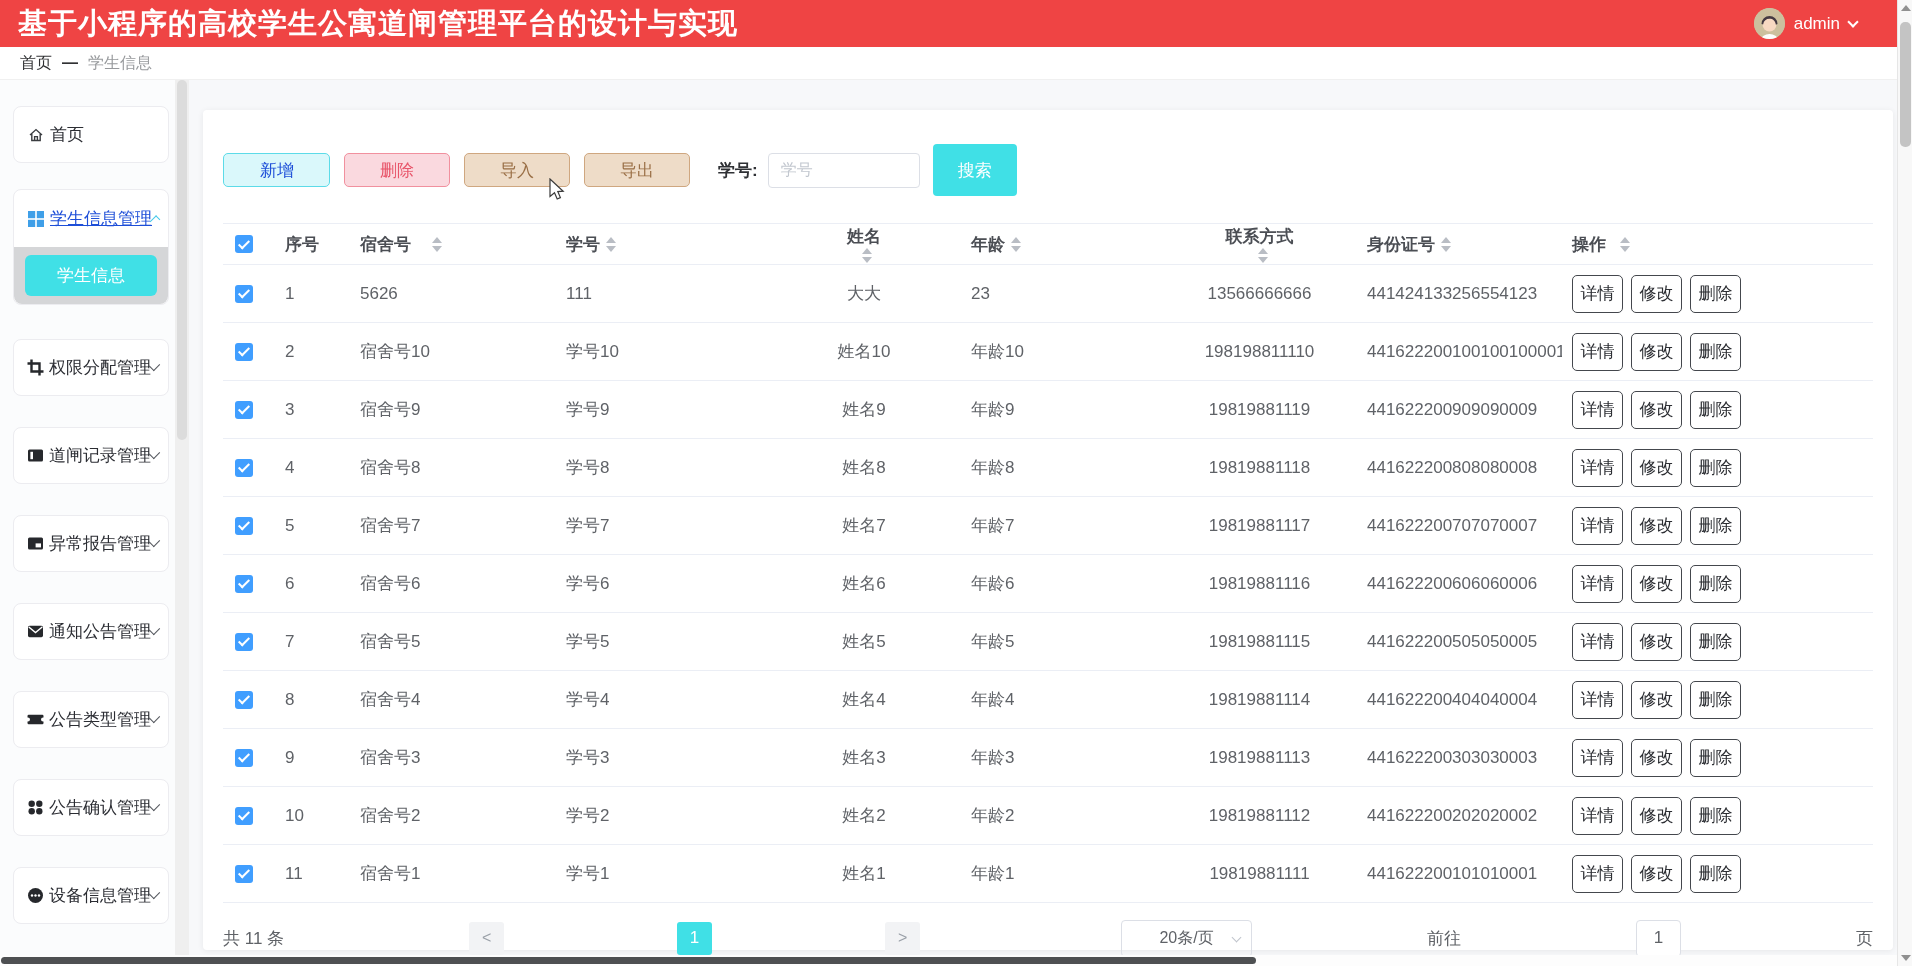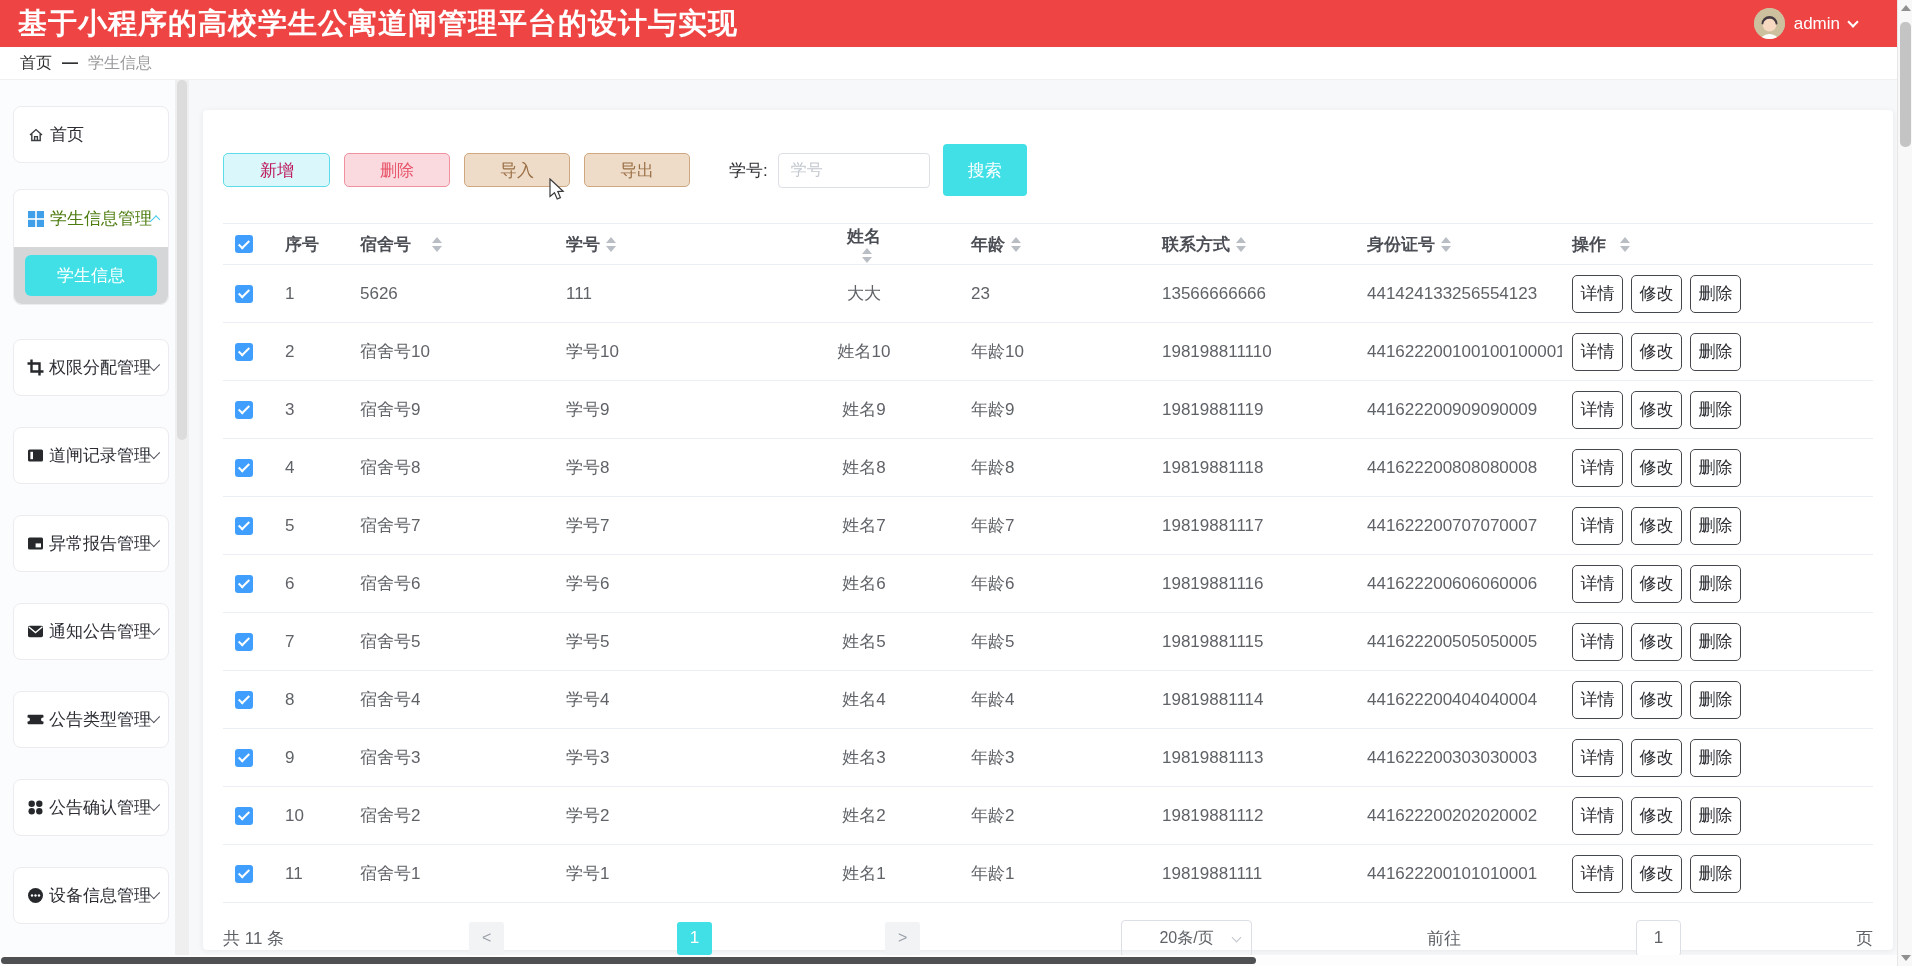--- a/index.html
+++ b/index.html
@@ -26,58 +26,58 @@
 
   
   .sidebar { width:175px; padding:26px 0 0 13px; background:#fbfcfd; }
   .side-card { width:156px; background:#fff; border:1px solid #ececf0; border-radius:8px; }
   .m-home { margin-bottom:26px; }
   .m-open { margin-bottom:34px; }
   .m-group { margin-bottom:31px; }
   .side-row { height:57px; display:flex; align-items:center; padding:0 10px 0 13px; font-size:17px; color:#2b2d33; cursor:pointer; }
   .side-row .lbl { flex:1; margin-left:5px; white-space:nowrap; }
   .side-row .ic { flex:0 0 auto; display:flex; }
-  .group-open .side-row { color:#4d7c0f; }
+  .group-open .side-row { color:#1d4ed8;text-decoration:underline; }
   .group-body { height:57px; background:#d5d6d8; border-radius:0 0 8px 8px; padding:8px 11px; }
   .sub-btn { height:41px; background:#40e0e6; border-radius:6px; color:#fff; font-size:17px; display:flex; align-items:center; justify-content:center; cursor:pointer; }
   .chev { width:9px; height:9px; border-right:1.8px solid #55585e; border-bottom:1.8px solid #55585e; }
   .chev.down { transform:rotate(45deg); margin-top:-4px; }
   .chev.up { transform:rotate(-135deg); margin-top:4px; border-color:#45c8ea; }
 
   
   .side-scroll { width:14px; background:#efefef; position:relative; }
   .side-scroll .thumb { position:absolute; top:0; left:2px; width:10px; height:360px; background:#dcdcdc; border-radius:5px; }
 
   
   .main { flex:1; padding:30px 19px 0 14px; }
   .card { background:#fff; height:840px; border-radius:4px; box-shadow:0 1px 6px rgba(0,0,0,0.07); padding:34px 20px 0; }
 
   
   .toolbar { display:flex; align-items:center; }
   .btn { height:34px; border-radius:5px; font-size:17px; padding:0 35px; display:flex; align-items:center; justify-content:center; border:1px solid; margin-right:14px; cursor:pointer; white-space:nowrap; }
-  .btn-add { background:#daf8fb; border-color:#5cdbe8; color:#be185d;padding-left:36px; }
+  .btn-add { background:#daf8fb; border-color:#5cdbe8; color:#1d4ed8;padding-left:36px; }
   .btn-del { background:#fad9df; border-color:#f1909e; color:#e8556a; }
   .btn-imp, .btn-exp { background:#eedcc8; border-color:#cfa780; color:#9a6f46; }
-  .search-label { margin-left:25px; font-size:17px; color:#2f3135; white-space:nowrap; }
+  .search-label { margin-left:14px; font-size:17px; color:#2f3135; white-space:nowrap;font-weight:bold; }
   .search-input { width:152px; height:35px; border:1px solid #dcdfe6; border-radius:4px; margin-left:10px; padding:0 12px; font-size:16px; color:#333; outline:none; }
   .search-input::placeholder { color:#c2c7cf; }
   .btn-search { margin-left:13px; width:84px; height:52px; background:#40e0e6; color:#fff; border:none; border-radius:4px; font-size:17px; cursor:pointer; }
 
   
   .tbl { margin-top:27px; border-top:1px solid #ebeef5; }
   .tr { display:flex; align-items:center; height:58px; border-bottom:1px solid #ebeef5; font-size:17px; color:#5f6267; }
   .tr.head { height:41px; color:#4b4e54; font-weight:600; }
   .td { padding-left:10px; white-space:nowrap; overflow:hidden; display:flex; align-items:center; }
   .c-check { width:52px; padding-left:12px; }
   .c-index { width:75px; }
   .c-dorm { width:206px;gap:15px; }
   .c-sid { width:201px; }
   .c-name { width:204px;flex-direction:column; }
   .c-age { width:191px; }
-  .c-phone { width:205px; }
+  .c-phone { width:205px;flex-direction:column; }
   .c-id { width:205px; }
   .c-act { flex:1; gap:8px; }
   .checkbox { width:18px; height:18px; background:#409eff; border-radius:3px; display:flex; align-items:center; justify-content:center; cursor:pointer; }
   .checkbox::after { content:""; width:4px; height:9px; border:solid #fff; border-width:0 2px 2px 0; transform:rotate(45deg); margin-top:-2px; }
   .sort { display:inline-flex; flex-direction:column; margin-left:6px; cursor:pointer; }
   .sort i { display:block; width:0; height:0; border-left:5px solid transparent; border-right:5px solid transparent; }
   .sort .up { border-bottom:6px solid #b9bdc4; margin-bottom:3px; }
   .sort .dn { border-top:6px solid #b9bdc4; }
   .row-btn { width:51px; height:38px; background:#fff; border:1px solid #44474d; border-radius:5px; font-size:17px; color:#2c2e33; display:flex; align-items:center; justify-content:center; cursor:pointer; }
 

